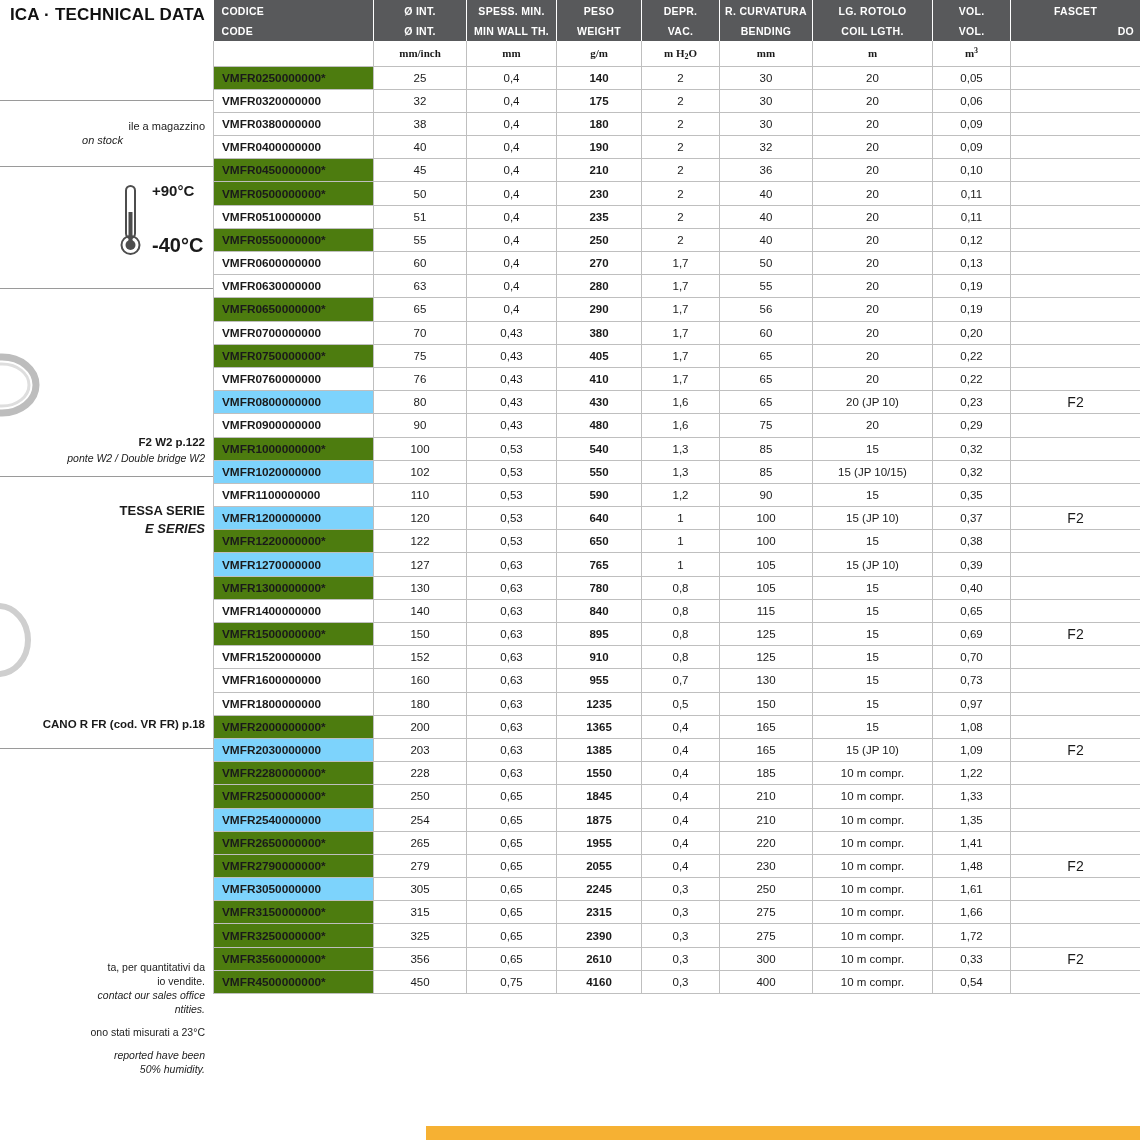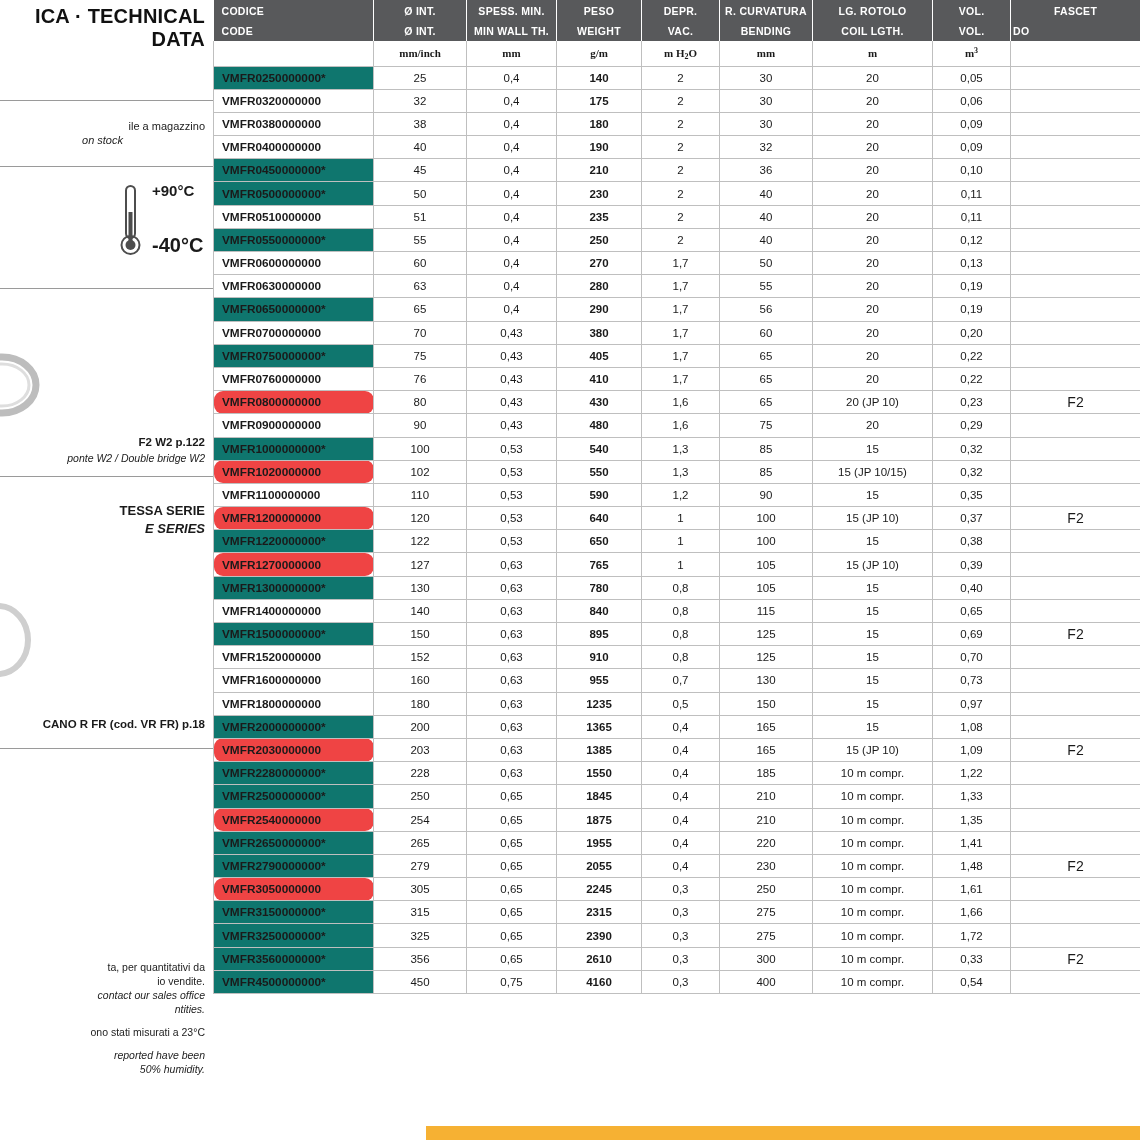--- a/index.html
+++ b/index.html
@@ -13,23 +13,22 @@
   .page { position:relative; width:1140px; height:1140px; display:flex; }
 
   
   .left {
     width:213px; flex:0 0 213px; position:relative; background:#fff;
     padding:0; overflow:hidden;
   }
   .left-title {
     position:absolute; top:5px; left:0; width:213px;
     text-align:right; padding-right:8px;
-    font-size:20px; font-weight:bold; letter-spacing:.2px;
+    font-size:17px; font-weight:bold; letter-spacing:.2px;
     color:#111;
-    padding-left:20px;
   }
   .hr { position:absolute; left:0; width:213px; height:1px; background:#9a9a9a; }
 
   .stock-line1 { position:absolute; left:0; width:213px; text-align:right; padding-right:8px;
       font-size:11px; color:#222; top:120px; }
   .stock-line2 { position:absolute; left:0; width:213px; text-align:center; padding-right:8px;
       font-size:11px; color:#222; font-style:italic; top:134px; }
 
   .temp-wrap { position:absolute; left:108px; top:180px; width:105px; height:82px; }
   .thermo { position:absolute; left:10px; top:2px; }
@@ -65,37 +64,37 @@
   col.c-vol { width:78px; }
   col.c-band { width:130px; }
 
   thead th {
     background:#58595b; color:#fff; font-size:10.5px; font-weight:bold;
     letter-spacing:.3px; text-align:center; padding:3px 2px;
     border-right:1px solid #fff; height:21px; vertical-align:middle;margin-left:16px;
   }
   thead tr.row2 th { height:20px; }
   thead th.left-al { text-align:left; padding-left:8px; }
-  thead th.right-al { text-align:left; padding-right:0; }
+  thead th.right-al { text-align:right; padding-right:6px; }
 
   tr.units td {
     background:#fff; font-size:11px; font-weight:bold; text-align:center;
     height:25px; border:1px solid #bfbfbf; border-top:none;font-family:Liberation Serif, serif;
   }
   tr.units td.codecell { border-left:1px solid #bfbfbf; }
 
   tbody td {
     font-size:11.5px; text-align:center; height:23.2px;
     border:1px solid #bfbfbf; padding:0 2px; white-space:nowrap;
   }
   td.code { text-align:left; padding-left:8px; font-weight:bold; font-size:11.8px; }
   td.weight { font-weight:bold; }
   td.band { text-align:center; font-size:14px; border-left:1px solid #0f172a; }
-  .hl-peach { background:#0f766e; }
-  .hl-green { background:#ef4444;border-radius:9px; }
+  .hl-peach { background:#4d7c0f; }
+  .hl-green { background:#7dd3fc; }
   .plain { background:#fff; }
 
   sub { font-size:8px; vertical-align:baseline; position:relative; top:2px; }
   sup { font-size:8px; vertical-align:baseline; position:relative; top:-4px; }
 
   .bottombar { position:absolute; left:0; bottom:0; width:1140px; height:14px; background:#f6b133; }
   .bottombar-left { position:absolute; left:0; bottom:0; width:213px; height:14px; background:#ffffff; }
 </style>
 </head>
 <body>

